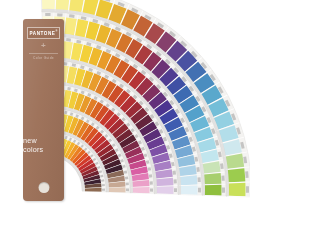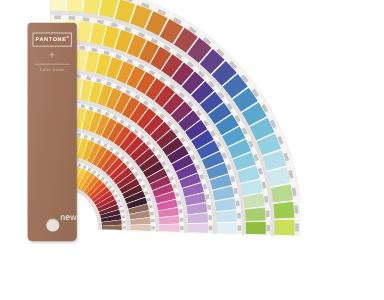--- a/index.html
+++ b/index.html
@@ -45,23 +45,23 @@
   .cover-rule{
     position:absolute;left:6px;right:6px;top:34px;height:1px;
     background:rgba(255,255,255,.30);
   }
   .cover-sub{
     position:absolute;left:0;right:0;top:37px;text-align:center;
     color:rgba(255,255,255,.50);
     font-size:3.2px;letter-spacing:.35px;line-height:5px;
   }
   .cover-tag{
-    position:absolute;left:0;right:0;top:117px;text-align:right;
+    position:absolute;left:0;right:0;top:117px;text-align:left;
     color:rgba(255,255,255,.92);
-    font-size:7.2px;line-height:9.2px;letter-spacing:.2px;margin-top:40px;
+    font-size:7.2px;line-height:9.2px;letter-spacing:.2px;
   }
   .pivot-hole{
     position:absolute;left:50%;bottom:8px;transform:translateX(-50%);
     width:11px;height:11px;border-radius:50%;
     background:#e8e2da;
     box-shadow:inset 0 1px 1px rgba(0,0,0,.2);
   }
 
   
   #reflection{
@@ -602,20 +602,21 @@
       <div class="brand">
         <span>PANTONE</span><sup>®</sup>
       </div>
 
       <div class="plus-mark">+</div>
       <div class="cover-rule"></div>
       <div class="cover-sub">Color Guide</div>
 
       <div class="cover-tag">
         <div>new</div>
+        <div>colors</div>
       </div>
 
       <div class="pivot-hole"></div>
     </div>
   </div>
 
   <div id="reflection">
     <div id="reflection-inner">
       <svg id="refl-svg" width="250" height="250" viewBox="0 0 250 250">
           <g>

